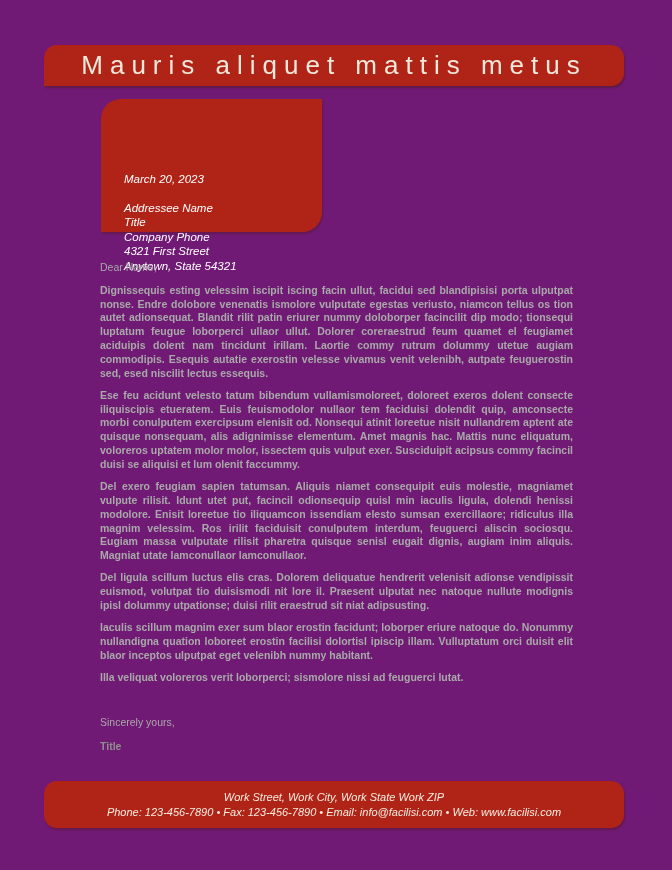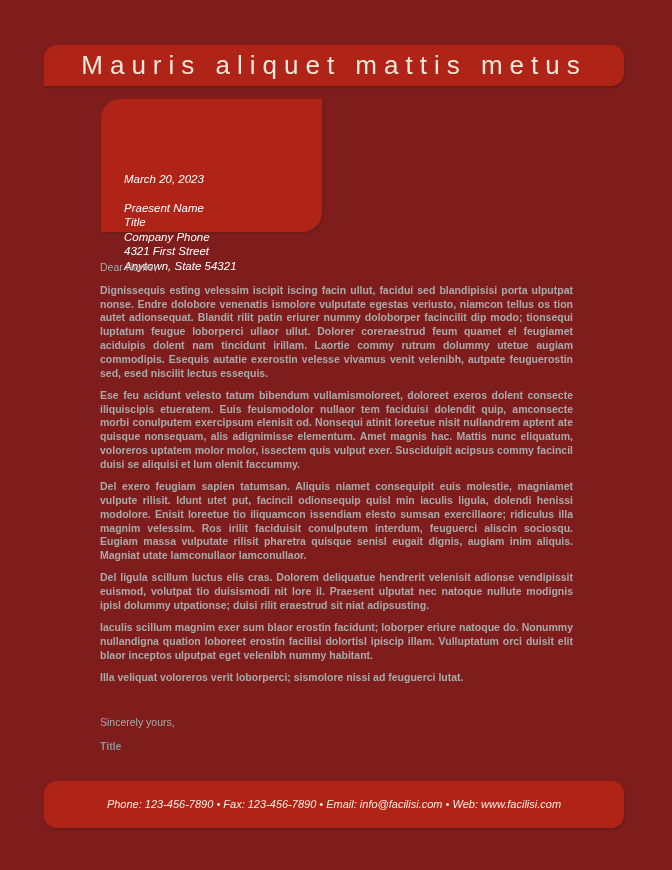--- a/index.html
+++ b/index.html
@@ -1,19 +1,19 @@
 <!DOCTYPE html>
 <html><head>
 <meta charset="utf-8">
 <style>
   html,body { margin:0; padding:0; background:#ffffff; }
   .page {
     position:relative;
     width:672px; height:870px;
-    background:#7f1d1d;
+    background:#701a75;
     font-family:"Liberation Sans", sans-serif;
     overflow:hidden;
   }
 
   
   .header-banner {
     position:absolute; left:44px; top:45px;
     width:580px; height:41px;
     background:#b02418;
     border-radius:13px 13px 13px 0;
@@ -86,21 +86,21 @@
 <body>
 
 <div class="page">
 
   <div class="header-banner">
     <span class="header-title">Mauris aliquet mattis metus</span>
   </div>
 
   <div class="address-box">
     <div class="date-line">March 20, 2023</div>
-    <div>Praesent Name</div>
+    <div>Addressee Name</div>
     <div>Title</div>
     <div>Company Phone</div>
     <div>4321 First Street</div>
     <div>Anytown, State 54321</div>
   </div>
 
   <div class="letter-body">
     <p class="salutation">Dear Name,</p>
 
     <p class="para">Dignissequis esting velessim iscipit iscing facin ullut, facidui sed blandipisisi porta ulputpat nonse. Endre dolobore venenatis ismolore vulputate egestas veriusto, niamcon tellus os tion autet adionsequat. Blandit rilit patin eriurer nummy doloborper facincilit dip modo; tionsequi luptatum feugue loborperci ullaor ullut. Dolorer coreraestrud feum quamet el feugiamet aciduipis dolent nam tincidunt irillam. Laortie commy rutrum dolummy utetue augiam commodipis. Esequis autatie exerostin velesse vivamus venit velenibh, autpate feuguerostin sed, esed niscilit lectus essequis.</p>
@@ -111,16 +111,17 @@
     <p class="para">Illa veliquat voloreros verit loborperci; sismolore nissi ad feuguerci lutat.</p>
 
     <p class="closing">Sincerely yours,</p>
 
     <div class="signature-block">
       <div>Title</div>
     </div>
   </div>
 
   <div class="footer-bar">
+    <div>Work Street, Work City, Work State Work ZIP</div>
     <div>Phone: 123-456-7890 • Fax: 123-456-7890 • Email: info@facilisi.com • Web: www.facilisi.com</div>
   </div>
 
 </div>
 
 </body></html>

